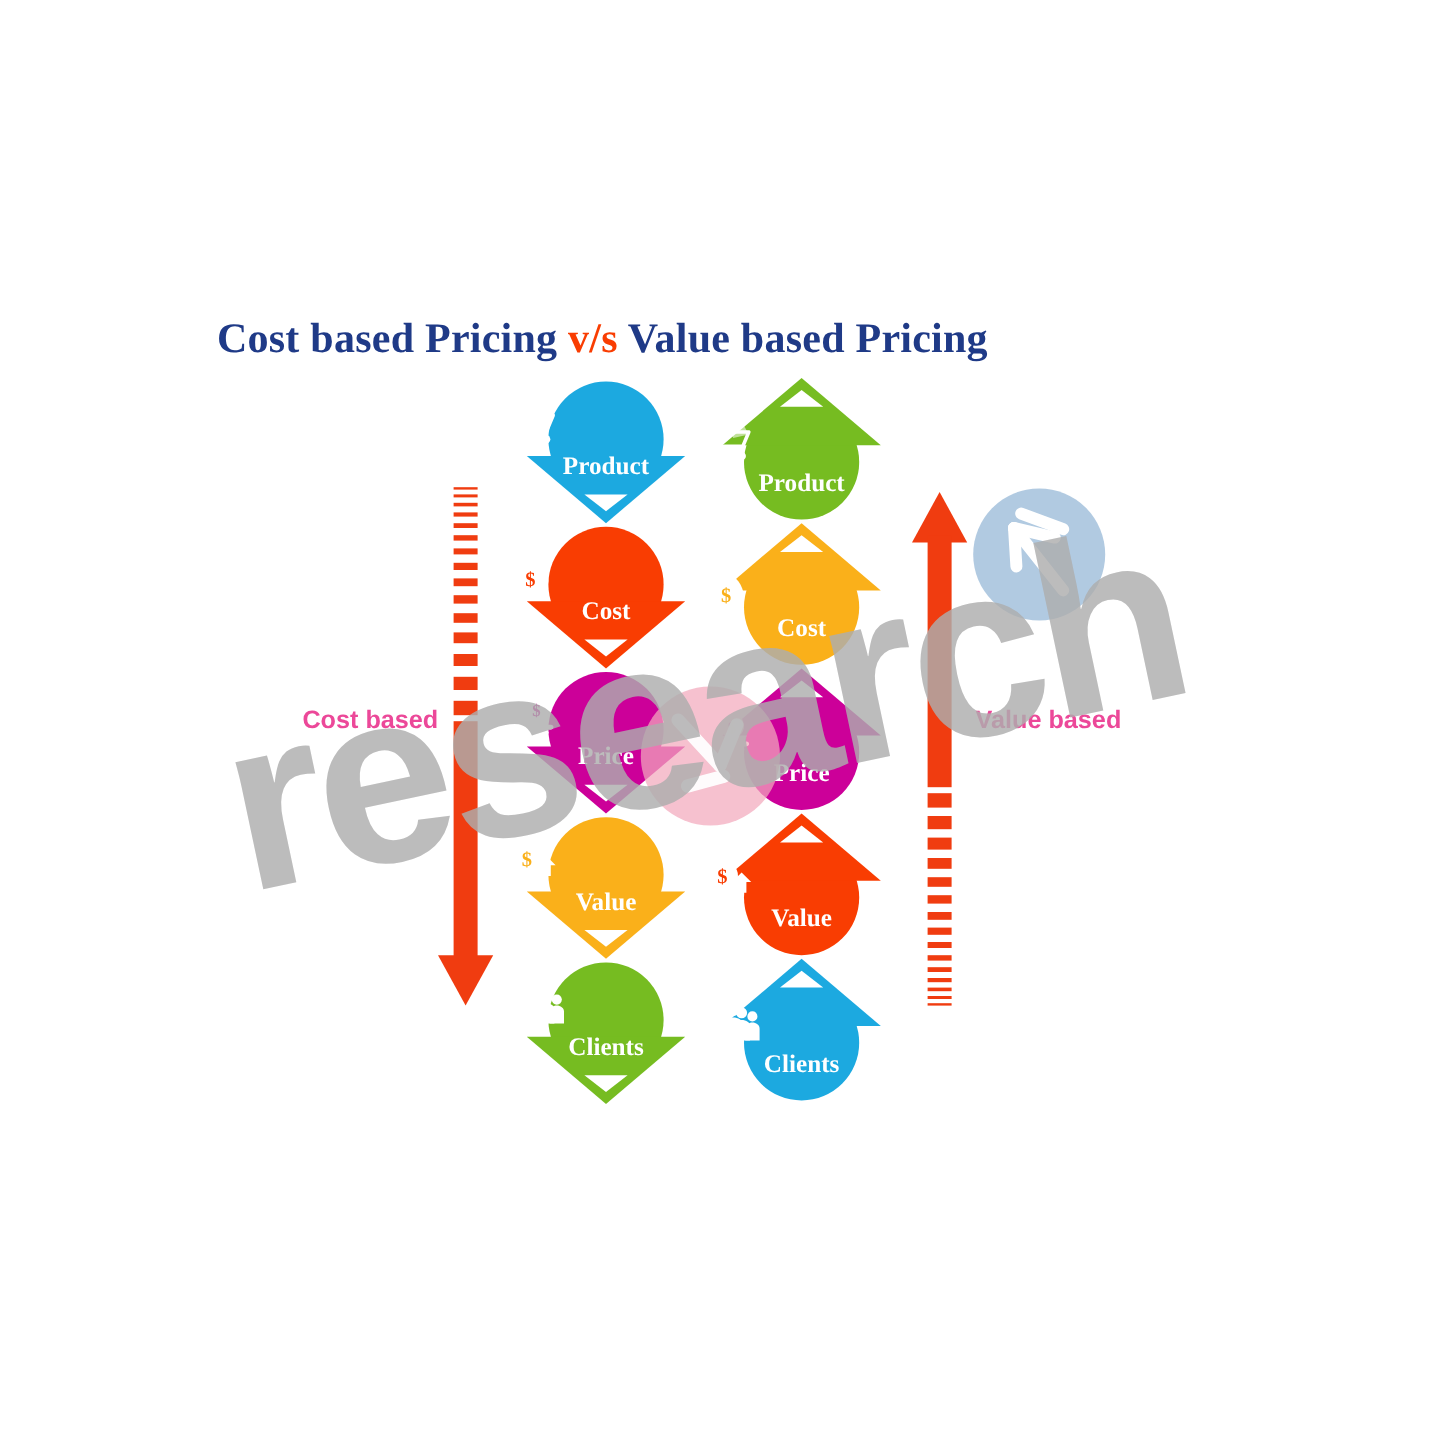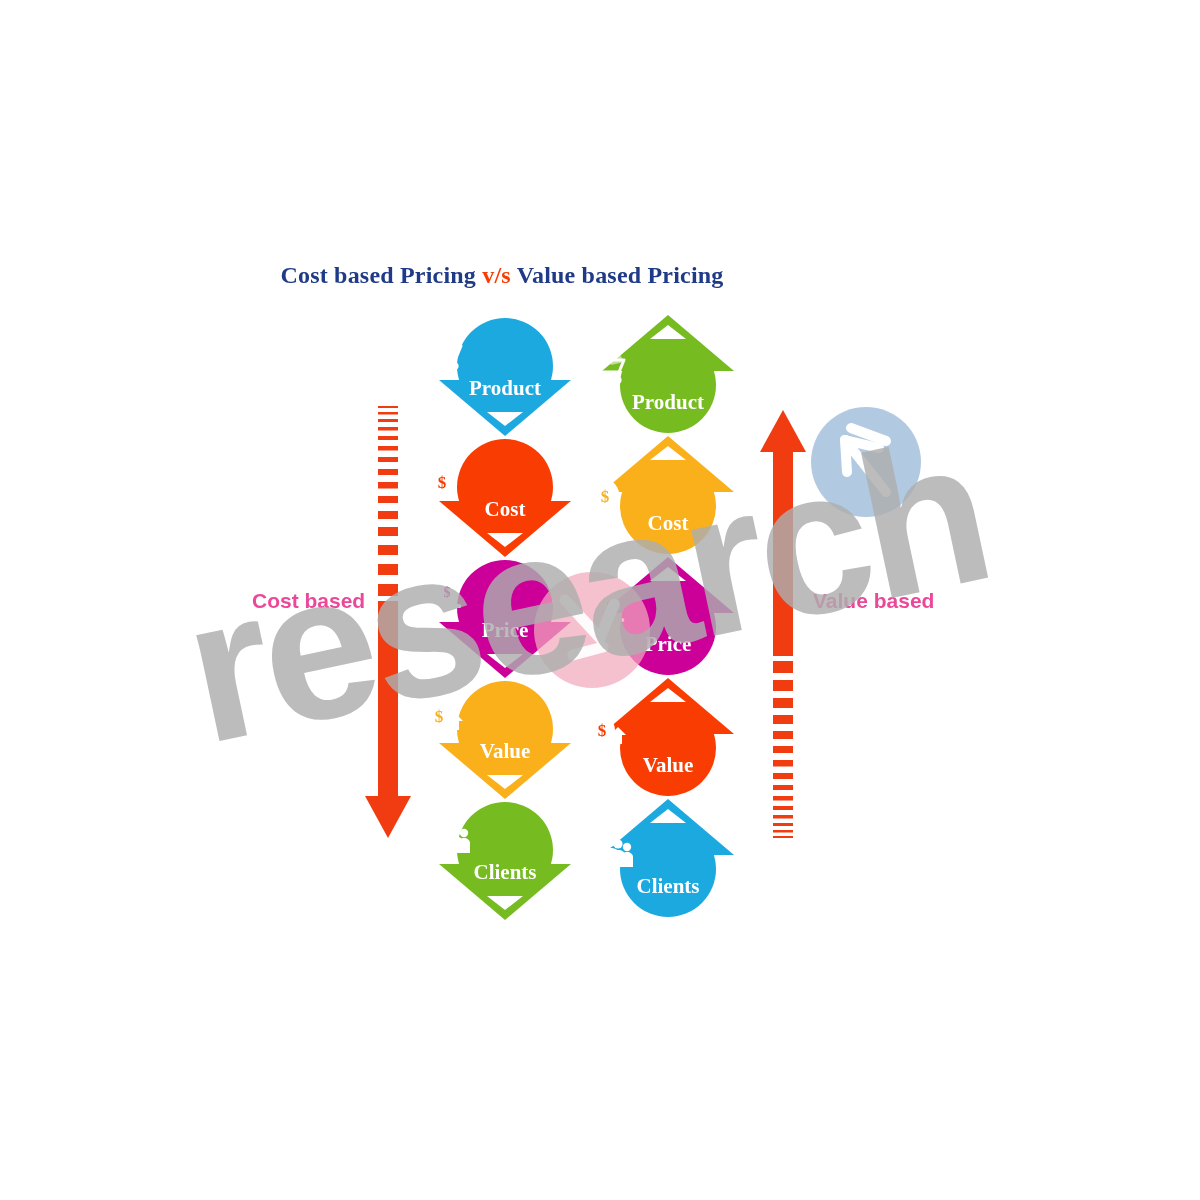--- a/index.html
+++ b/index.html
@@ -19,21 +19,21 @@
 
   
   #title {
     position: absolute;
     left: 0;
     top: 262px;
     width: 1004px;
     text-align: center;
     font-family: "Liberation Serif", serif;
     font-weight: bold;
-    font-size: 24px;
+    font-size: 35px;
     letter-spacing: 0.2px;
     color: #1f3a87;
     white-space: nowrap;
   }
   #title .vs { color: #f93d02; }
 
   
   #watermark {
     position: absolute;
     left: 0; top: 0;

